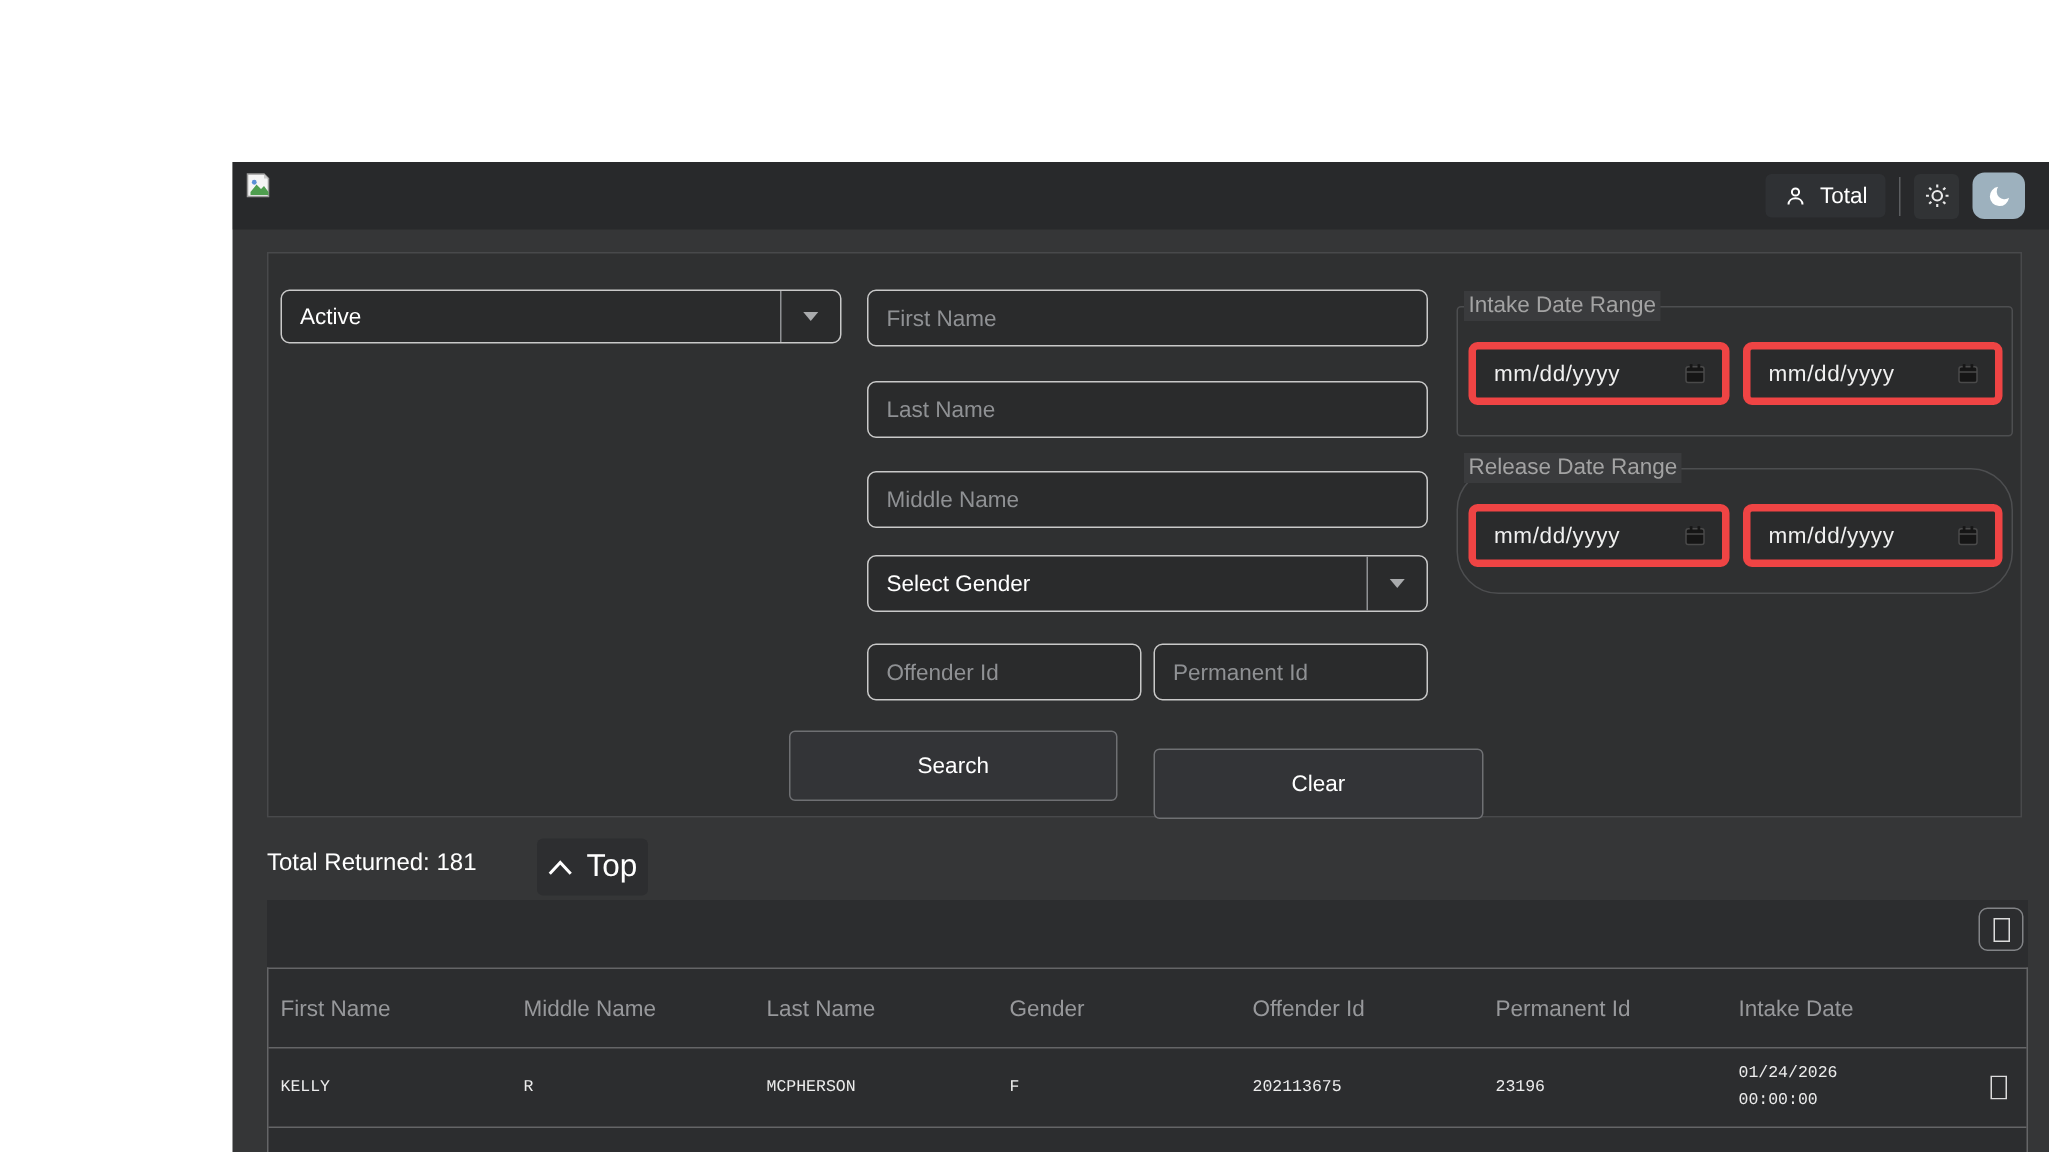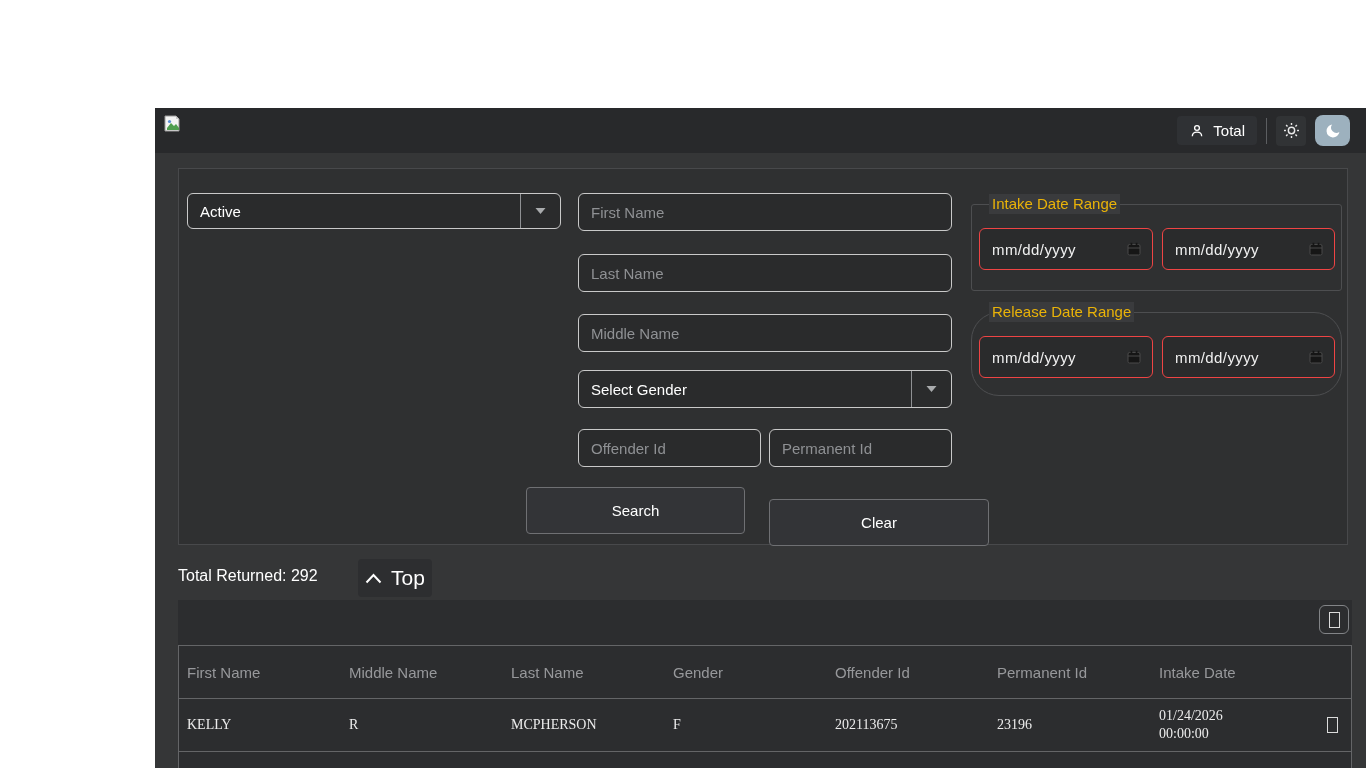--- a/index.html
+++ b/index.html
@@ -26,42 +26,42 @@
     color:#ededed;font-size:15px;padding:0 12px;outline:none;font-family:"Liberation Sans","DejaVu Sans",sans-serif;}
   .txt::placeholder{color:#8f9194;opacity:1;}
   .select{position:absolute;box-sizing:border-box;display:flex;align-items:stretch;background:#2a2b2c;
     border:1px solid #c9c9c9;border-radius:6px;color:#ffffff;font-size:15px;cursor:pointer;}
   .select .val{flex:1;display:flex;align-items:center;padding-left:12px;}
   .select .sep{width:1px;background:#8f9194;align-self:stretch;}
   .select .caret{width:39px;display:flex;align-items:center;justify-content:center;}
   .btn{position:absolute;box-sizing:border-box;background:#333437;border:1px solid #6f7073;border-radius:4px;
     color:#ffffff;font-size:15px;display:flex;align-items:center;justify-content:center;cursor:pointer;}
   .frange{position:absolute;box-sizing:border-box;border:1px solid #4d4e50;border-radius:3px;}
-  .flabel{position:absolute;top:-11px;left:17px;background:#3a3b3d;color:#eab308;font-size:15px;
+  .flabel{position:absolute;top:-11px;left:4px;background:#3a3b3d;color:#a3a3a3;font-size:15px;
     line-height:20px;padding:0 3px;white-space:nowrap;}
   .date{position:absolute;box-sizing:border-box;display:flex;align-items:center;justify-content:space-between;
-    background:#2a2b2c;border:1px solid #ef4444;border-radius:6px;color:#f0f0f0;font-size:15px;
+    background:#2a2b2c;border:5px solid #ef4444;border-radius:6px;color:#f0f0f0;font-size:15px;
     padding:0 10px 0 12px;letter-spacing:.4px;cursor:text;}
 
   
   .total{position:absolute;left:23px;top:459px;color:#ffffff;font-size:16px;}
   .top-btn{position:absolute;left:203px;top:451px;width:74px;height:38px;background:#2d2e30;border-radius:4px;
     color:#ffffff;font-size:21px;display:flex;align-items:center;justify-content:center;gap:9px;cursor:pointer;}
 
   
   .tablewrap{position:absolute;left:23px;top:492px;width:1174px;background:#2c2d2f;}
   .ttoolbar{position:relative;height:45px;}
   .tb-max{position:absolute;right:3px;top:5px;width:30px;height:29px;box-sizing:border-box;
     border:1px solid #828487;border-radius:6px;display:flex;align-items:center;justify-content:center;cursor:pointer;}
   .grid{border:1px solid #646567;border-bottom:none;}
   .trow{display:grid;grid-template-columns:162px 162px 162px 162px 162px 162px 162px 1fr;
     border-bottom:1px solid #646567;align-items:center;height:52px;}
   .trow>div{padding-left:8px;overflow:hidden;white-space:nowrap;}
   .trow.head{color:#97989b;font-size:15px;}
-  .trow.data{color:#ececec;font-size:14px;font-family:Liberation Serif, serif;}
+  .trow.data{color:#ececec;font-size:11px;font-family:Liberation Mono, monospace;}
   .cell-date span{display:block;line-height:18px;}
   .cell-icon{display:flex;justify-content:center;padding-left:0 !important;}
   .tofu{display:inline-block;width:9px;height:14px;border:1.5px solid #dcdcdc;}
   svg{display:block;}
 </style>
 </head>
 <body>
 
 <div class="app">
 
@@ -188,21 +188,21 @@
             <rect x="2" y="3.5" width="12" height="10.5" rx="1.5" fill="#161616" stroke="#4a4a4a"></rect>
             <line x1="2" y1="7" x2="14" y2="7" stroke="#4a4a4a"></line>
             <rect x="4.5" y="1.8" width="1.8" height="3" fill="#161616"></rect>
             <rect x="9.7" y="1.8" width="1.8" height="3" fill="#161616"></rect>
           </svg>
         </span>
       </div>
     </div>
   </div>
 
-  <div class="total">Total Returned: 292</div>
+  <div class="total">Total Returned: 181</div>
   <div class="top-btn">
     <span>
       <svg width="17" height="11" viewBox="0 0 17 11" fill="none" stroke="#ffffff" stroke-width="2">
         <polyline points="1.5,9.5 8.5,2 15.5,9.5"></polyline>
       </svg>
     </span>
     <span>Top</span>
   </div>
 
   <div class="tablewrap">

